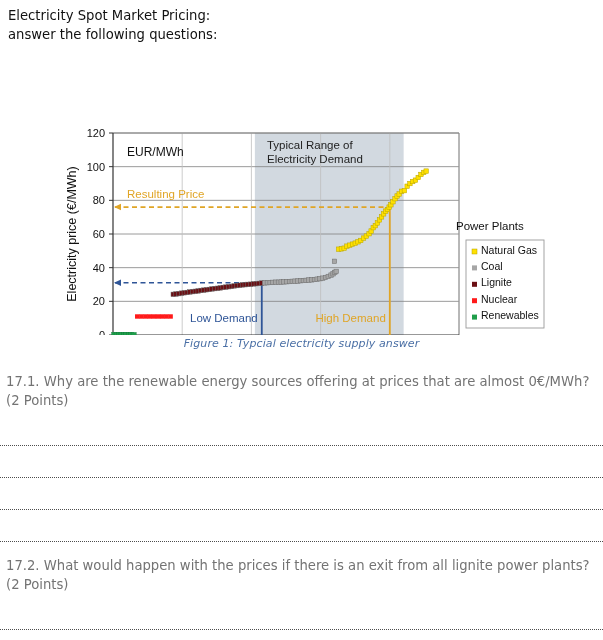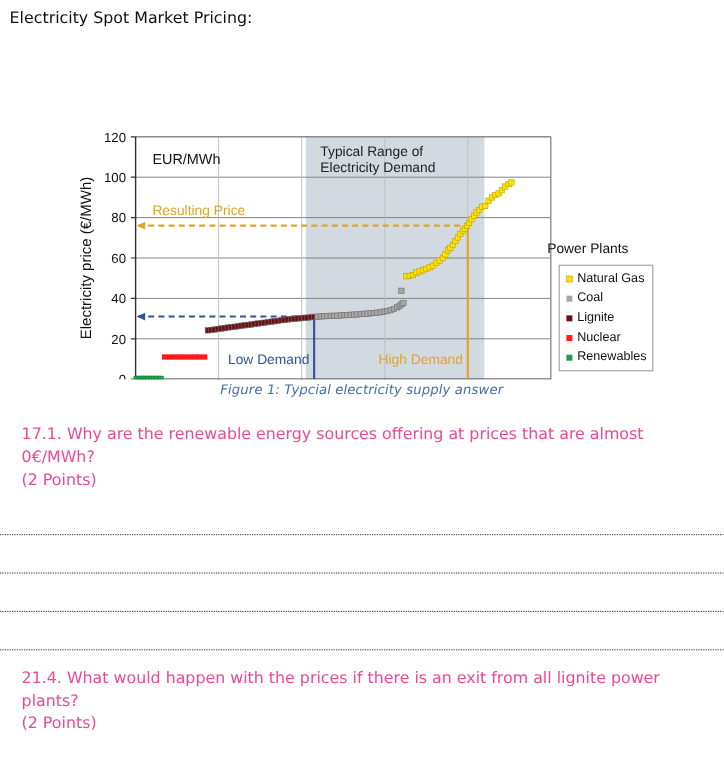--- a/index.html
+++ b/index.html
@@ -43,40 +43,41 @@
     font-size: 11px;
     color: #4a6fa5;
     margin-top: 2px;
     letter-spacing: 0.1px;
   }
 
   
   .question {
     font-size: 13.2px;
     line-height: 19px;
-    padding: 0 18px;
-    color: #ec4899;
+    padding: 0 6px;
+    color: #737373;
   }
   .q-1 { margin-top: 22px; }
   .q-2 { margin-top: 14px; }
 
   .answer-lines { margin-top: 4px; }
   .answer-line {
     height: 31px;
     border-bottom: 1px dotted #4d4d4d;
     width: 100%;
   }
   .answer-lines.tight .answer-line { height: 31px; }
   .answer-lines.second .answer-line { height: 31px; }
 </style>
 </head>
 <body>
 
 <div class="intro">
   <p>Electricity Spot Market Pricing:</p>
+  <p>answer the following questions:</p>
 </div>
 
 <div class="figure-wrap">
   <svg class="chart-svg" id="chart" width="603" height="285" viewBox="0 0 603 285">
       <rect x="113" y="83" width="346" height="202" fill="#ffffff"></rect>
       <rect x="254.85999999999999" y="83" width="148.78" height="202" fill="#c3ccd6" opacity="0.75"></rect>
       <line x1="113" y1="251.33333333333334" x2="459" y2="251.33333333333334" stroke="#808080" stroke-width="0.8"></line>
       <line x1="113" y1="217.66666666666669" x2="459" y2="217.66666666666669" stroke="#808080" stroke-width="0.8"></line>
       <line x1="113" y1="184" x2="459" y2="184" stroke="#808080" stroke-width="0.8"></line>
       <line x1="113" y1="150.33333333333334" x2="459" y2="150.33333333333334" stroke="#808080" stroke-width="0.8"></line>
@@ -279,18 +280,18 @@
   <div>(2 Points)</div>
 </div>
 <div class="answer-lines tight" id="answers-1">
     <div class="answer-line"></div>
     <div class="answer-line"></div>
     <div class="answer-line"></div>
     <div class="answer-line"></div>
   </div>
 
 <div class="question q-2">
-  <div>21.4.  What would happen with the prices if there is an exit from all lignite power plants?</div>
+  <div>17.2.  What would happen with the prices if there is an exit from all lignite power plants?</div>
   <div>(2 Points)</div>
 </div>
 <div class="answer-lines second" id="answers-2">
     <div class="answer-line"></div>
   </div>
 
 </body></html>

